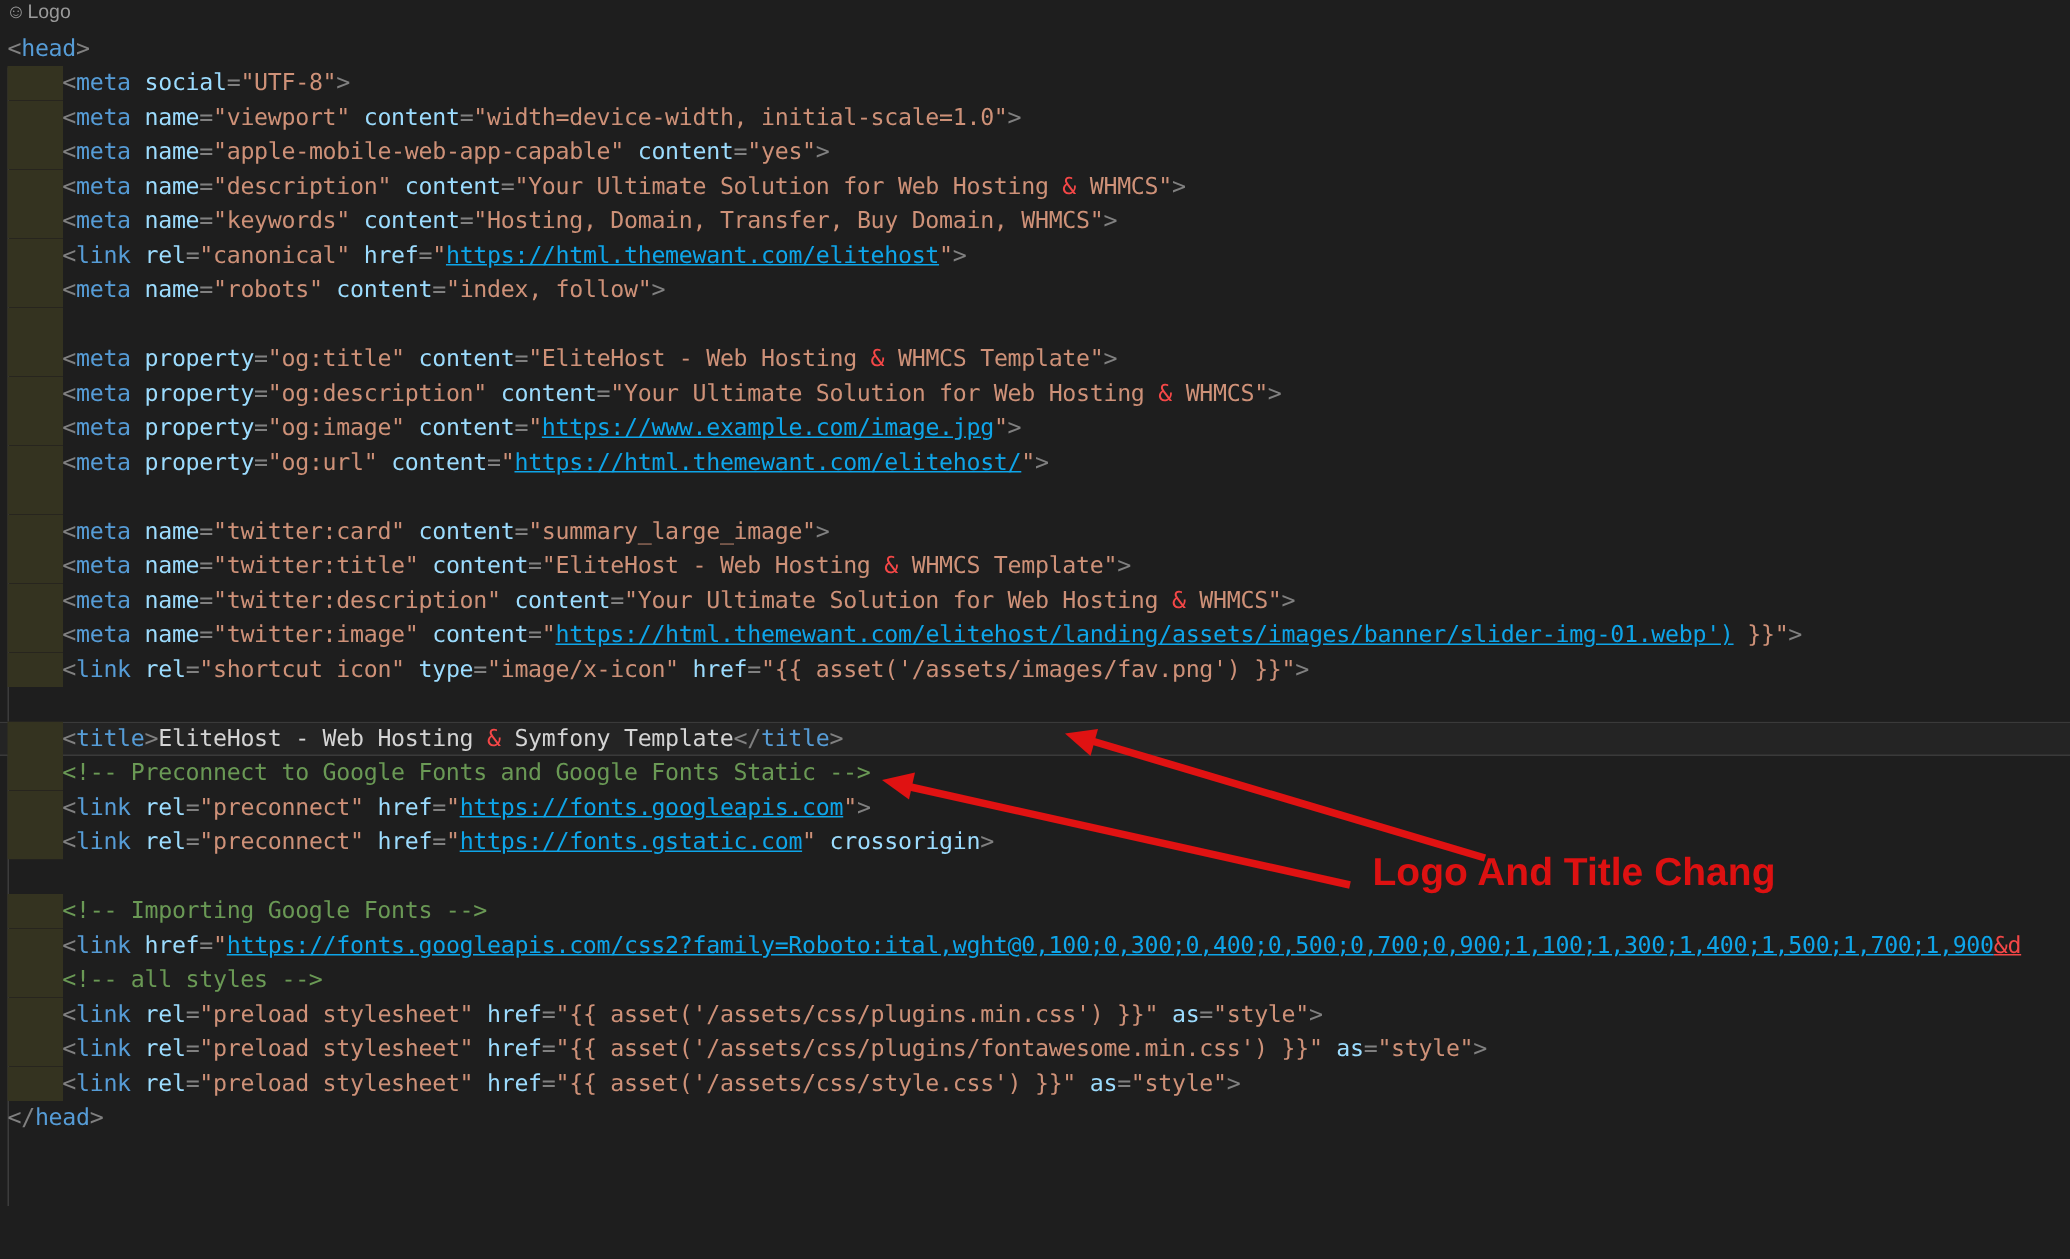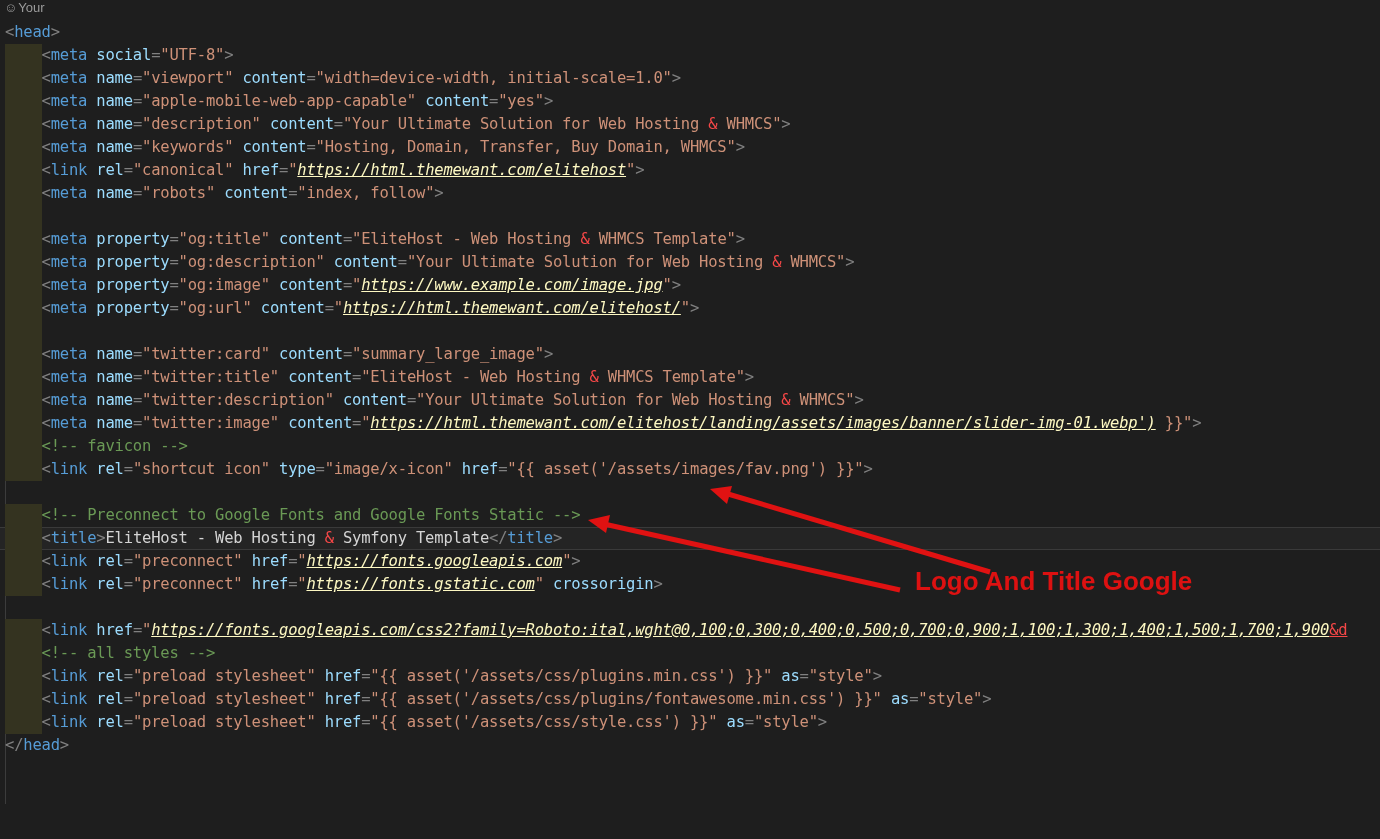--- a/index.html
+++ b/index.html
@@ -13,62 +13,62 @@
     overflow:hidden;}
   .line .code{position:relative;z-index:2;}
   .line.cur{background:#242424;box-shadow:inset 0 1px 0 #3a3a3a, inset 0 -1px 0 #3a3a3a;}
   .indbar{position:absolute;left:5px;top:0;width:37px;height:23px;background:#343320;z-index:1;}
   #guide{position:absolute;left:5px;top:45px;width:1px;height:759px;background:#3c3c3c;z-index:0;}
   
   .p{color:#808080;} 
   .t{color:#569cd6;} 
   .a{color:#9cdcfe;} 
   .s{color:#ce9178;} 
-  .u{color:#fef9c3;text-decoration:underline;font-style:italic;} 
+  .u{color:#0ea5e9;text-decoration:underline;} 
   .c{color:#6a9955;} 
   .x{color:#d4d4d4;} 
   .e{color:#f44747;} 
   .eu{color:#f44747;text-decoration:underline;}
   #annotation-layer{position:absolute;inset:0;pointer-events:none;z-index:5;}
   #annotation-text{position:absolute;left:915px;top:566px;
     font:bold 26px "Liberation Sans", sans-serif;color:#dd1111;}
 </style>
 </head>
 <body>
 
 <div id="editor">
   <div id="guide"></div>
-  <div class="lensline"><span class="lico">☺</span><span>Your</span></div>
+  <div class="lensline"><span class="lico">☺</span><span>Logo</span></div>
   <div id="lines">
       <div class="line"><span class="code"><span class="p">&lt;</span><span class="t">head</span><span class="p">&gt;</span></span></div>
       <div class="line"><span class="indbar"></span><span class="code"><span class="x">    </span><span class="p">&lt;</span><span class="t">meta</span><span class="x"> </span><span class="a">social</span><span class="p">=</span><span class="s">"UTF-8"</span><span class="p">&gt;</span></span></div>
       <div class="line"><span class="indbar"></span><span class="code"><span class="x">    </span><span class="p">&lt;</span><span class="t">meta</span><span class="x"> </span><span class="a">name</span><span class="p">=</span><span class="s">"viewport"</span><span class="x"> </span><span class="a">content</span><span class="p">=</span><span class="s">"width=device-width, initial-scale=1.0"</span><span class="p">&gt;</span></span></div>
       <div class="line"><span class="indbar"></span><span class="code"><span class="x">    </span><span class="p">&lt;</span><span class="t">meta</span><span class="x"> </span><span class="a">name</span><span class="p">=</span><span class="s">"apple-mobile-web-app-capable"</span><span class="x"> </span><span class="a">content</span><span class="p">=</span><span class="s">"yes"</span><span class="p">&gt;</span></span></div>
       <div class="line"><span class="indbar"></span><span class="code"><span class="x">    </span><span class="p">&lt;</span><span class="t">meta</span><span class="x"> </span><span class="a">name</span><span class="p">=</span><span class="s">"description"</span><span class="x"> </span><span class="a">content</span><span class="p">=</span><span class="s">"Your Ultimate Solution for Web Hosting </span><span class="e">&amp;</span><span class="s"> WHMCS"</span><span class="p">&gt;</span></span></div>
       <div class="line"><span class="indbar"></span><span class="code"><span class="x">    </span><span class="p">&lt;</span><span class="t">meta</span><span class="x"> </span><span class="a">name</span><span class="p">=</span><span class="s">"keywords"</span><span class="x"> </span><span class="a">content</span><span class="p">=</span><span class="s">"Hosting, Domain, Transfer, Buy Domain, WHMCS"</span><span class="p">&gt;</span></span></div>
       <div class="line"><span class="indbar"></span><span class="code"><span class="x">    </span><span class="p">&lt;</span><span class="t">link</span><span class="x"> </span><span class="a">rel</span><span class="p">=</span><span class="s">"canonical"</span><span class="x"> </span><span class="a">href</span><span class="p">=</span><span class="s">"</span><span class="u">https://html.themewant.com/elitehost</span><span class="s">"</span><span class="p">&gt;</span></span></div>
       <div class="line"><span class="indbar"></span><span class="code"><span class="x">    </span><span class="p">&lt;</span><span class="t">meta</span><span class="x"> </span><span class="a">name</span><span class="p">=</span><span class="s">"robots"</span><span class="x"> </span><span class="a">content</span><span class="p">=</span><span class="s">"index, follow"</span><span class="p">&gt;</span></span></div>
       <div class="line"><span class="indbar"></span></div>
       <div class="line"><span class="indbar"></span><span class="code"><span class="x">    </span><span class="p">&lt;</span><span class="t">meta</span><span class="x"> </span><span class="a">property</span><span class="p">=</span><span class="s">"og:title"</span><span class="x"> </span><span class="a">content</span><span class="p">=</span><span class="s">"EliteHost - Web Hosting </span><span class="e">&amp;</span><span class="s"> WHMCS Template"</span><span class="p">&gt;</span></span></div>
       <div class="line"><span class="indbar"></span><span class="code"><span class="x">    </span><span class="p">&lt;</span><span class="t">meta</span><span class="x"> </span><span class="a">property</span><span class="p">=</span><span class="s">"og:description"</span><span class="x"> </span><span class="a">content</span><span class="p">=</span><span class="s">"Your Ultimate Solution for Web Hosting </span><span class="e">&amp;</span><span class="s"> WHMCS"</span><span class="p">&gt;</span></span></div>
       <div class="line"><span class="indbar"></span><span class="code"><span class="x">    </span><span class="p">&lt;</span><span class="t">meta</span><span class="x"> </span><span class="a">property</span><span class="p">=</span><span class="s">"og:image"</span><span class="x"> </span><span class="a">content</span><span class="p">=</span><span class="s">"</span><span class="u">https://www.example.com/image.jpg</span><span class="s">"</span><span class="p">&gt;</span></span></div>
       <div class="line"><span class="indbar"></span><span class="code"><span class="x">    </span><span class="p">&lt;</span><span class="t">meta</span><span class="x"> </span><span class="a">property</span><span class="p">=</span><span class="s">"og:url"</span><span class="x"> </span><span class="a">content</span><span class="p">=</span><span class="s">"</span><span class="u">https://html.themewant.com/elitehost/</span><span class="s">"</span><span class="p">&gt;</span></span></div>
       <div class="line"><span class="indbar"></span></div>
       <div class="line"><span class="indbar"></span><span class="code"><span class="x">    </span><span class="p">&lt;</span><span class="t">meta</span><span class="x"> </span><span class="a">name</span><span class="p">=</span><span class="s">"twitter:card"</span><span class="x"> </span><span class="a">content</span><span class="p">=</span><span class="s">"summary_large_image"</span><span class="p">&gt;</span></span></div>
       <div class="line"><span class="indbar"></span><span class="code"><span class="x">    </span><span class="p">&lt;</span><span class="t">meta</span><span class="x"> </span><span class="a">name</span><span class="p">=</span><span class="s">"twitter:title"</span><span class="x"> </span><span class="a">content</span><span class="p">=</span><span class="s">"EliteHost - Web Hosting </span><span class="e">&amp;</span><span class="s"> WHMCS Template"</span><span class="p">&gt;</span></span></div>
       <div class="line"><span class="indbar"></span><span class="code"><span class="x">    </span><span class="p">&lt;</span><span class="t">meta</span><span class="x"> </span><span class="a">name</span><span class="p">=</span><span class="s">"twitter:description"</span><span class="x"> </span><span class="a">content</span><span class="p">=</span><span class="s">"Your Ultimate Solution for Web Hosting </span><span class="e">&amp;</span><span class="s"> WHMCS"</span><span class="p">&gt;</span></span></div>
       <div class="line"><span class="indbar"></span><span class="code"><span class="x">    </span><span class="p">&lt;</span><span class="t">meta</span><span class="x"> </span><span class="a">name</span><span class="p">=</span><span class="s">"twitter:image"</span><span class="x"> </span><span class="a">content</span><span class="p">=</span><span class="s">"</span><span class="u">https://html.themewant.com/elitehost/landing/assets/images/banner/slider-img-01.webp')</span><span class="s"> }}"</span><span class="p">&gt;</span></span></div>
-      <div class="line"><span class="indbar"></span><span class="code"><span class="x">    </span><span class="c">&lt;!-- favicon --&gt;</span></span></div>
       <div class="line"><span class="indbar"></span><span class="code"><span class="x">    </span><span class="p">&lt;</span><span class="t">link</span><span class="x"> </span><span class="a">rel</span><span class="p">=</span><span class="s">"shortcut icon"</span><span class="x"> </span><span class="a">type</span><span class="p">=</span><span class="s">"image/x-icon"</span><span class="x"> </span><span class="a">href</span><span class="p">=</span><span class="s">"{{ asset('/assets/images/fav.png') }}"</span><span class="p">&gt;</span></span></div>
       <div class="line"><span class="code"></span></div>
+      <div class="line cur"><span class="indbar"></span><span class="code"><span class="x">    </span><span class="p">&lt;</span><span class="t">title</span><span class="p">&gt;</span><span class="x">EliteHost - Web Hosting </span><span class="e">&amp;</span><span class="x"> Symfony Template</span><span class="p">&lt;/</span><span class="t">title</span><span class="p">&gt;</span></span></div>
       <div class="line"><span class="indbar"></span><span class="code"><span class="x">    </span><span class="c">&lt;!-- Preconnect to Google Fonts and Google Fonts Static --&gt;</span></span></div>
-      <div class="line cur"><span class="indbar"></span><span class="code"><span class="x">    </span><span class="p">&lt;</span><span class="t">title</span><span class="p">&gt;</span><span class="x">EliteHost - Web Hosting </span><span class="e">&amp;</span><span class="x"> Symfony Template</span><span class="p">&lt;/</span><span class="t">title</span><span class="p">&gt;</span></span></div>
       <div class="line"><span class="indbar"></span><span class="code"><span class="x">    </span><span class="p">&lt;</span><span class="t">link</span><span class="x"> </span><span class="a">rel</span><span class="p">=</span><span class="s">"preconnect"</span><span class="x"> </span><span class="a">href</span><span class="p">=</span><span class="s">"</span><span class="u">https://fonts.googleapis.com</span><span class="s">"</span><span class="p">&gt;</span></span></div>
       <div class="line"><span class="indbar"></span><span class="code"><span class="x">    </span><span class="p">&lt;</span><span class="t">link</span><span class="x"> </span><span class="a">rel</span><span class="p">=</span><span class="s">"preconnect"</span><span class="x"> </span><span class="a">href</span><span class="p">=</span><span class="s">"</span><span class="u">https://fonts.gstatic.com</span><span class="s">"</span><span class="x"> </span><span class="a">crossorigin</span><span class="p">&gt;</span></span></div>
       <div class="line"><span class="code"></span></div>
+      <div class="line"><span class="indbar"></span><span class="code"><span class="x">    </span><span class="c">&lt;!-- Importing Google Fonts --&gt;</span></span></div>
       <div class="line"><span class="indbar"></span><span class="code"><span class="x">    </span><span class="p">&lt;</span><span class="t">link</span><span class="x"> </span><span class="a">href</span><span class="p">=</span><span class="s">"</span><span class="u">https://fonts.googleapis.com/css2?family=Roboto:ital,wght@0,100;0,300;0,400;0,500;0,700;0,900;1,100;1,300;1,400;1,500;1,700;1,900</span><span class="eu">&amp;d</span></span></div>
       <div class="line"><span class="indbar"></span><span class="code"><span class="x">    </span><span class="c">&lt;!-- all styles --&gt;</span></span></div>
       <div class="line"><span class="indbar"></span><span class="code"><span class="x">    </span><span class="p">&lt;</span><span class="t">link</span><span class="x"> </span><span class="a">rel</span><span class="p">=</span><span class="s">"preload stylesheet"</span><span class="x"> </span><span class="a">href</span><span class="p">=</span><span class="s">"{{ asset('/assets/css/plugins.min.css') }}"</span><span class="x"> </span><span class="a">as</span><span class="p">=</span><span class="s">"style"</span><span class="p">&gt;</span></span></div>
       <div class="line"><span class="indbar"></span><span class="code"><span class="x">    </span><span class="p">&lt;</span><span class="t">link</span><span class="x"> </span><span class="a">rel</span><span class="p">=</span><span class="s">"preload stylesheet"</span><span class="x"> </span><span class="a">href</span><span class="p">=</span><span class="s">"{{ asset('/assets/css/plugins/fontawesome.min.css') }}"</span><span class="x"> </span><span class="a">as</span><span class="p">=</span><span class="s">"style"</span><span class="p">&gt;</span></span></div>
       <div class="line"><span class="indbar"></span><span class="code"><span class="x">    </span><span class="p">&lt;</span><span class="t">link</span><span class="x"> </span><span class="a">rel</span><span class="p">=</span><span class="s">"preload stylesheet"</span><span class="x"> </span><span class="a">href</span><span class="p">=</span><span class="s">"{{ asset('/assets/css/style.css') }}"</span><span class="x"> </span><span class="a">as</span><span class="p">=</span><span class="s">"style"</span><span class="p">&gt;</span></span></div>
       <div class="line"><span class="code"><span class="p">&lt;/</span><span class="t">head</span><span class="p">&gt;</span></span></div>
     </div>
 </div>
 
 <div id="annotation-layer">
@@ -77,14 +77,14 @@
     <g stroke="#e01212" fill="#e01212">
       <line x1="990" y1="572" x2="728" y2="494" stroke-width="5"></line>
       <polygon points="710,489 732,486 727,504" stroke="none"></polygon>
     </g>
 
     <g stroke="#e01212" fill="#e01212">
       <line x1="900" y1="590" x2="604" y2="524" stroke-width="5"></line>
       <polygon points="588,520 610,515 606,533" stroke="none"></polygon>
     </g>
   </svg>
-  <div id="annotation-text">Logo And Title Google</div>
+  <div id="annotation-text">Logo And Title Chang</div>
 </div>
 
 </body></html>

